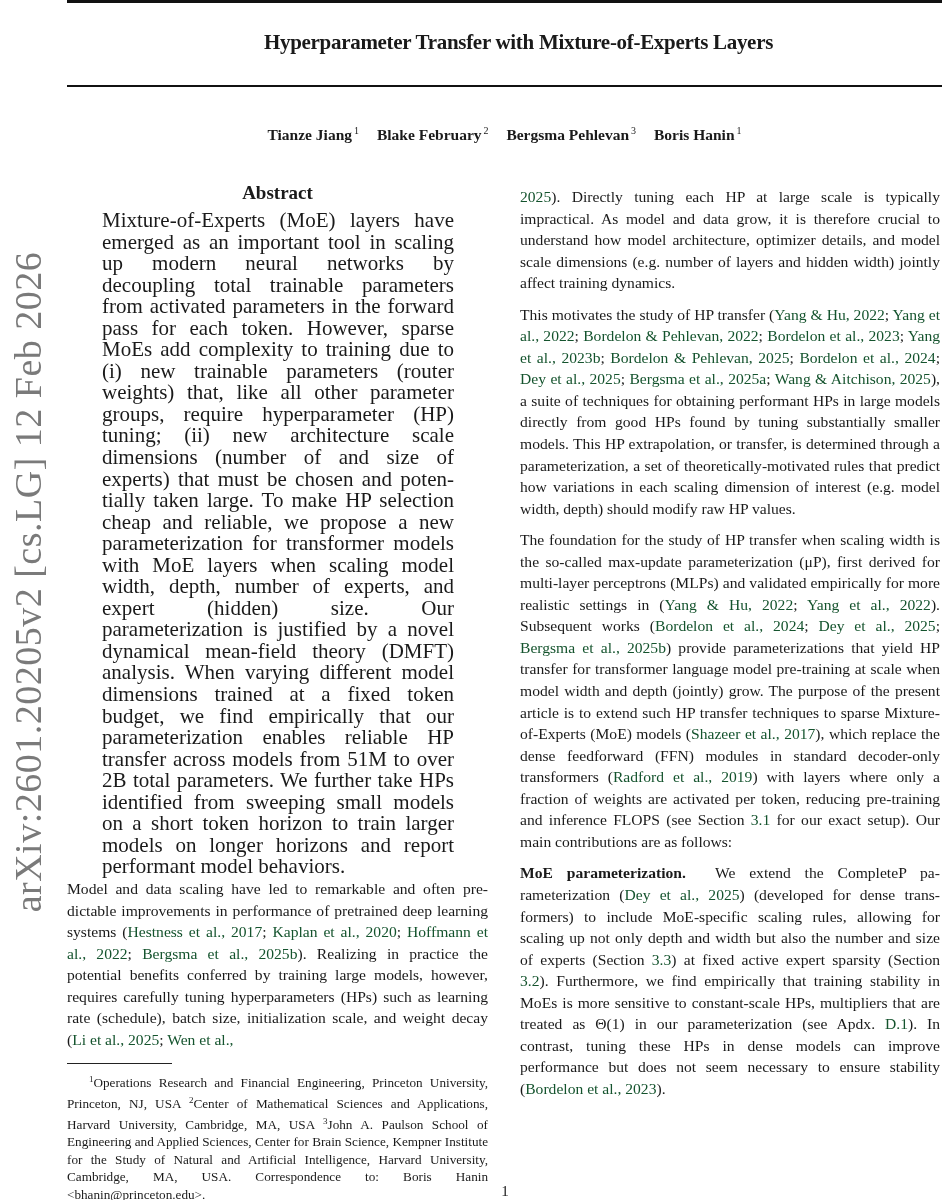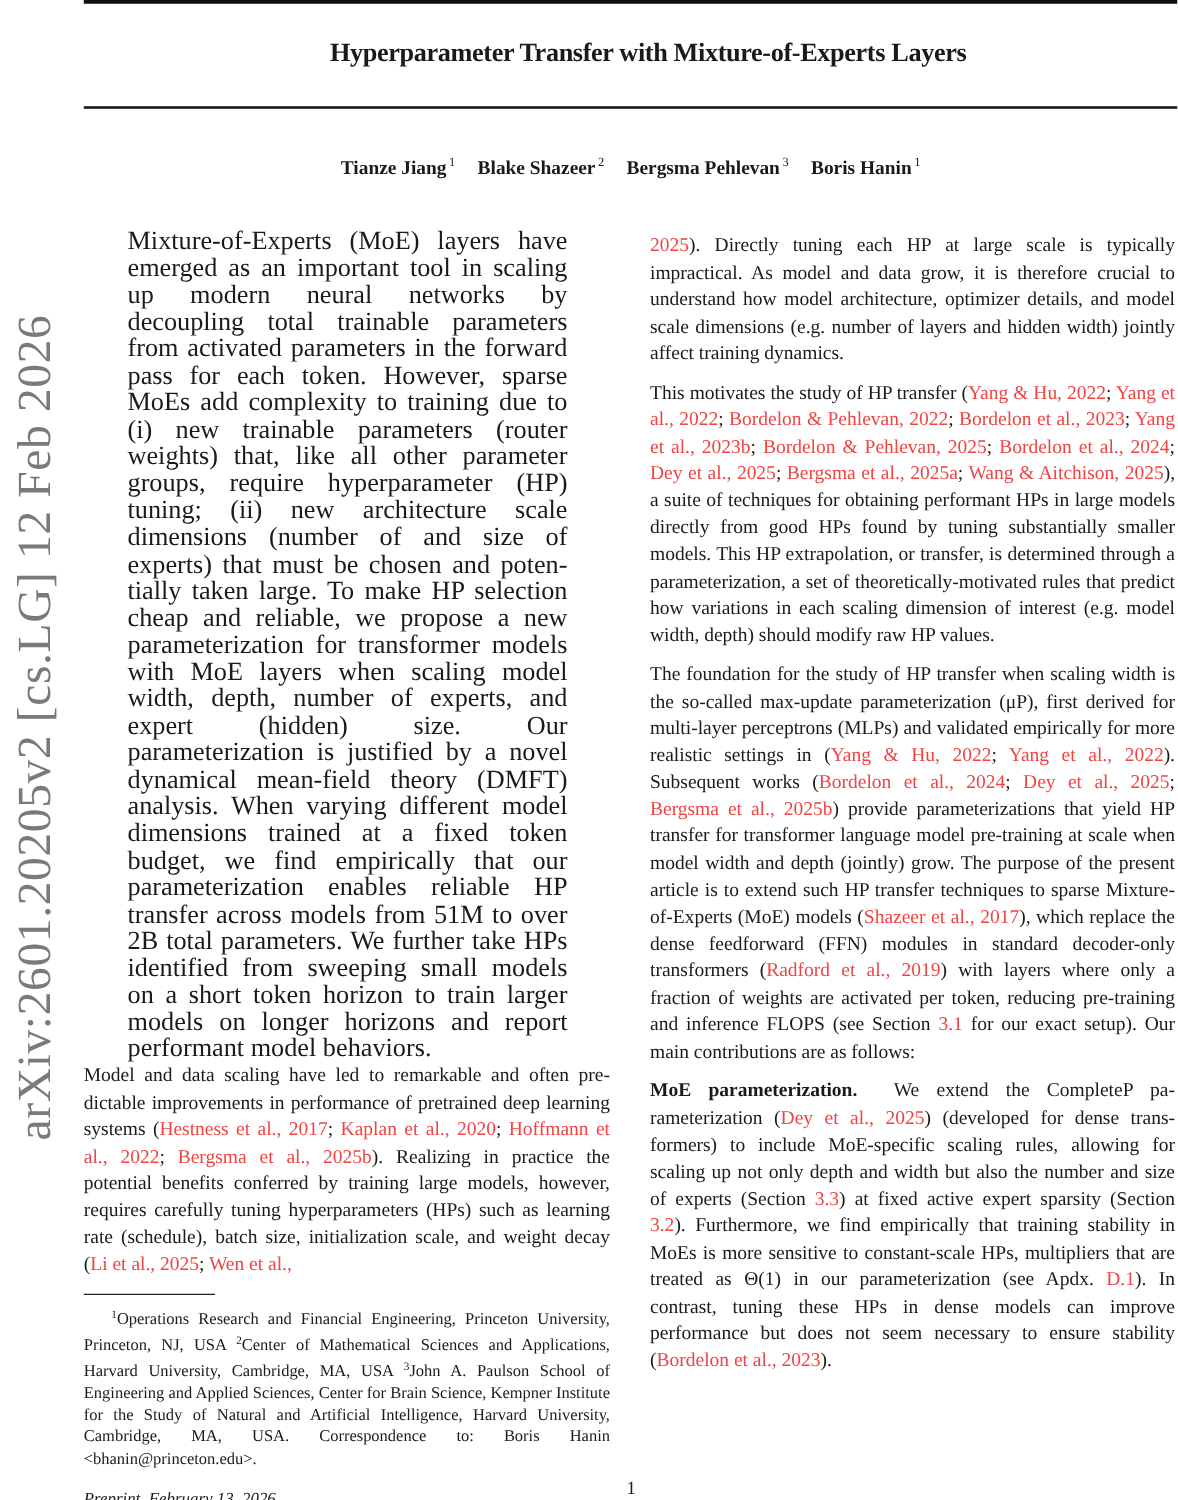--- a/index.html
+++ b/index.html
@@ -39,21 +39,21 @@
   .abstract-body {
     margin: 0 0 0 35px; width: 352px;
     font-size: 21px; line-height: 21.55px; text-align: justify; hyphens: manual;
   }
   .section-title {
     font-weight: bold; font-size: 19px; margin: 82px 0 10px 0;
   }
   p.body {
     font-size: 15.6px; line-height: 21.55px; text-align: justify; margin: 0 0 10px 0;
   }
-  .cite { color: #ef4444; }
+  .cite { color: #14532d; }
   .it { }
   .footnote-rule { width: 105px; height: 1px; background: #222; margin: 13px 0 7px 0; }
   .footnote {
     font-size: 13.2px; line-height: 17.6px; text-align: justify; margin: 0;
     text-indent: 22px;
   }
   .footnote sup { font-size: 9px; vertical-align: 5px; }
   .preprint {
     font-style: italic; font-size: 13.5px; margin-top: 16px;
   }
@@ -65,28 +65,29 @@
 </style>
 </head>
 <body>
 
 <div class="rule-top"></div>
 <div class="title">Hyperparameter Transfer with Mixture-of-Experts Layers</div>
 <div class="rule-mid"></div>
 
 <div class="authors">
   <span class="au"><span>Tianze Jiang</span><sup>1</sup></span>
-  <span class="au"><span>Blake Shazeer</span><sup>2</sup></span>
+  <span class="au"><span>Blake February</span><sup>2</sup></span>
   <span class="au"><span>Bergsma Pehlevan</span><sup>3</sup></span>
   <span class="au"><span>Boris Hanin</span><sup>1</sup></span>
 </div>
 
 <div class="arxiv-stamp">arXiv:2601.20205v2  [cs.LG]  12 Feb 2026</div>
 
 <div class="col-left">
+  <div class="abstract-title">Abstract</div>
   <div class="abstract-body"><span>Mixture-of-Experts (MoE) layers have emerged as an important tool in scaling up modern neural networks by decoupling total trainable parameters from activated parameters in the forward pass for each token. However, sparse MoEs add complex­ity to training due to (i) new trainable parame­ters (router weights) that, like all other parameter groups, require hyperparameter (HP) tuning; (ii) new architecture scale dimensions (number of and size of experts) that must be chosen and poten­tially taken large. To make HP selection cheap and reliable, we propose a new parameterization for transformer models with MoE layers when scaling model width, depth, number of experts,</span> <span class="it">and</span><span> expert (hidden) size. Our parameterization is justified by a novel dynamical mean-field theory (DMFT) analysis. When varying different model dimensions trained at a fixed token budget, we find empirically that our parameterization enables reliable HP transfer across models from 51M to over 2B total parameters. We further take HPs identified from sweeping small models on a short token horizon to train larger models on longer horizons and report performant model behaviors.</span></div>
 
 
   <p class="body"><span>Model and data scaling have led to remarkable and often pre­dictable improvements in performance of pretrained deep learning systems (</span><a class="cite">Hestness et al., 2017</a><span>; </span><a class="cite">Kaplan et al., 2020</a><span>; </span><a class="cite">Hoffmann et al., 2022</a><span>; </span><a class="cite">Bergsma et al., 2025b</a><span>). Realizing in practice the potential benefits conferred by training large models, however, requires carefully tuning hyperparameters (HPs) such as learning rate (schedule), batch size, initial­ization scale, and weight decay (</span><a class="cite">Li et al., 2025</a><span>; </span><a class="cite">Wen et al.,</a></p>
 
   <div class="footnote-rule"></div>
   <p class="footnote"><sup>1</sup><span>Operations Research and Financial Engineering, Princeton University, Princeton, NJ, USA </span><sup>2</sup><span>Center of Mathematical Sci­ences and Applications, Harvard University, Cambridge, MA, USA </span><sup>3</sup><span>John A. Paulson School of Engineering and Applied Sciences, Center for Brain Science, Kempner Institute for the Study of Natu­ral and Artificial Intelligence, Harvard University, Cambridge, MA, USA. Correspondence to: Boris Hanin &lt;bhanin@princeton.edu&gt;.</span></p>
   <div class="preprint">Preprint. February 13, 2026.</div>
 </div>
 

